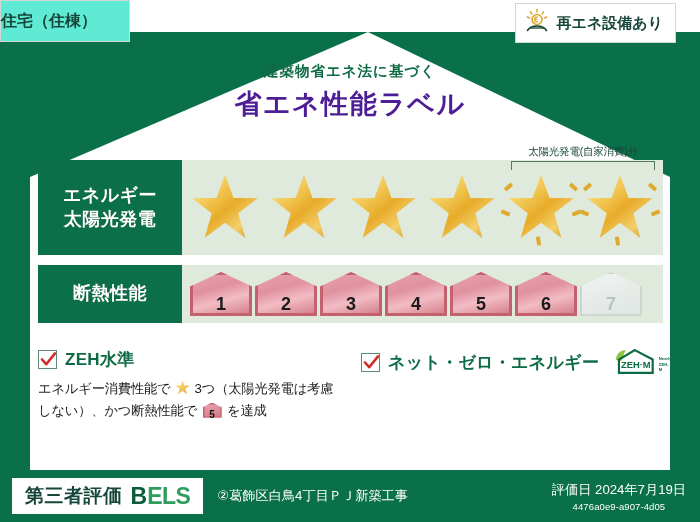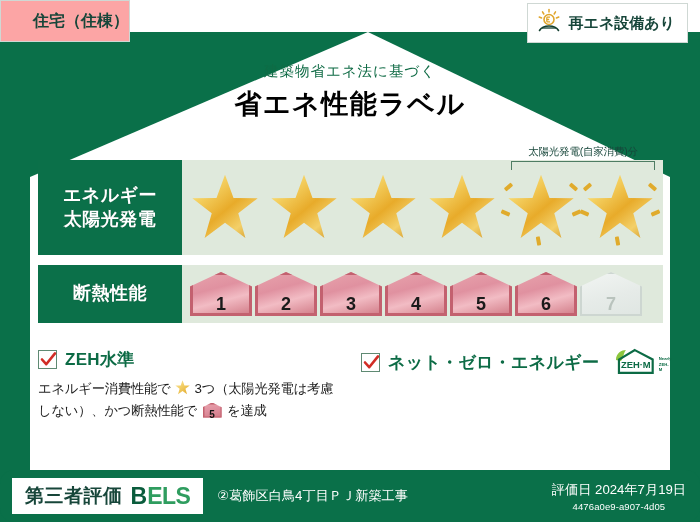--- a/index.html
+++ b/index.html
@@ -29,56 +29,56 @@
     position: absolute; left:0; top:0; width:700px; height:490px;
     background:#0a7049;
     clip-path: polygon(0% 1.6%, 52.6% 0%, 100% 1.6%, 100% 100%, 0% 100%);
   }
 
   
   #housing-type-badge {
     position: absolute;
     left: 0; top: 0;
     width: 130px; height: 42px;
-    background: #fca5a5;
+    background: #5eead4;
     border: 1px solid #cfd8d4;
-    display: flex; align-items: center; justify-content: flex-end;
+    display: flex; align-items: center; justify-content: flex-start;
     z-index: 40;
   }
   #housing-type-badge span {
     font-size: 16px; font-weight: bold; color: #17463a;
     letter-spacing: 0px;
   }
 
   
   #renewable-badge {
     position: absolute;
-    right: 12px; top: 3px;
+    right: 24px; top: 3px;
     height: 40px;
     padding: 0 12px 0 8px;
     background: #ffffff;
     border: 1px solid #cfd8d4;
     display: flex; align-items: center; gap: 7px;
     z-index: 40;
   }
   #renewable-badge .rb-label {
     font-size: 15px; font-weight: bold; color: #17463a;
   }
 
   
   #title-block {
     position: absolute; left: 0; top: 62px; width: 700px;
     text-align: center; z-index: 30;
   }
   #title-sub {
-    font-size: 14.5px; font-weight: normal; color: #0f6b45;
+    font-size: 14.5px; font-weight: bold; color: #0f6b45;
     letter-spacing: 1px;
   }
   #title-main {
-    font-size: 27px; font-weight: bold; color: #000000;
+    font-size: 27px; font-weight: bold; color: #4c1d95;
     letter-spacing: 1.5px; margin-top: 5px;
   }
 
   
   .perf-row {
     position: absolute; z-index: 30;
     display: flex; align-items: stretch;
     background: #dfe9dc;
   }
   #row-energy { left: 38px; top: 160px; width: 625px; height: 95px; }

